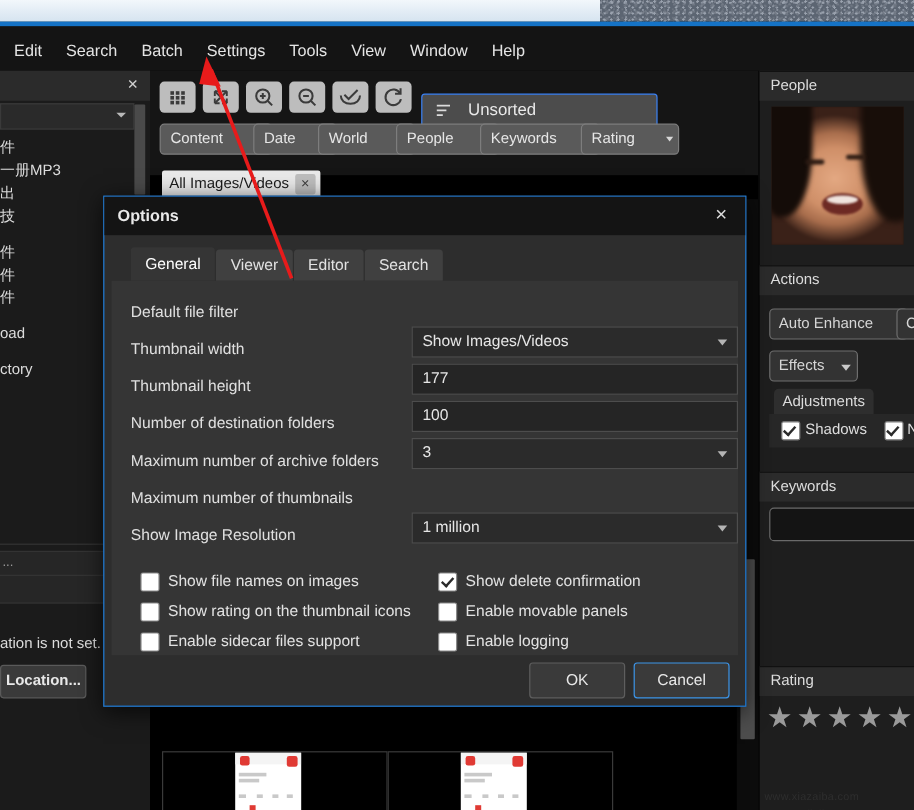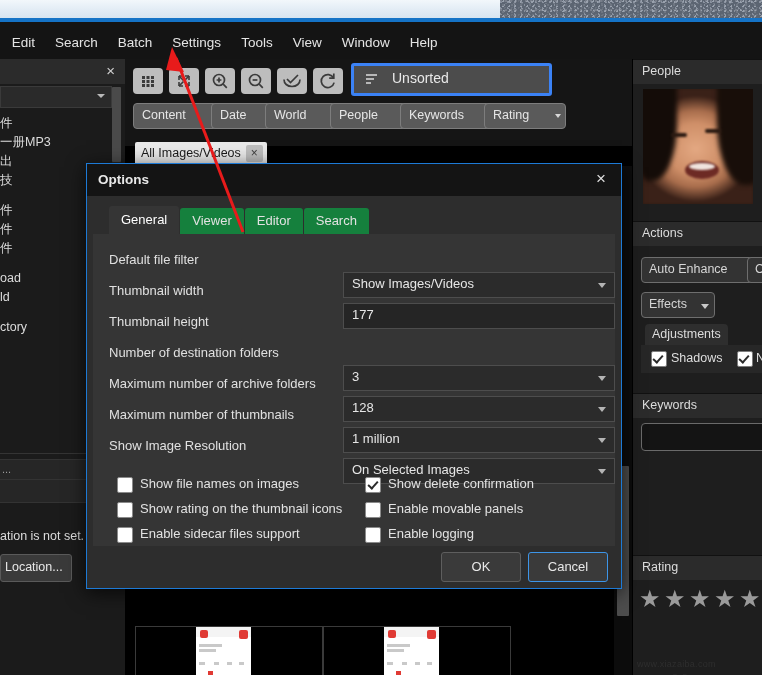--- a/index.html
+++ b/index.html
@@ -42,27 +42,27 @@
      border-left:4px solid transparent;border-right:4px solid transparent;border-top:4px solid #b9b9b9;}
   .lp-scroll{position:absolute;left:112px;top:28px;width:9px;height:75px;background:#4a4a4a;border-radius:1px;}
   .lp-scrolltrack{position:absolute;left:112px;top:28px;width:9px;height:200px;background:#232323;}
   .lp-list{position:absolute;left:0;top:55px;width:112px;}
   .lp-row{height:19px;line-height:19px;color:#dcdcdc;font-size:12.5px;padding-left:0px;white-space:nowrap;overflow:hidden;}
   .lp-gap{height:11px;}
   .lp-divider{position:absolute;left:0;width:112px;height:1px;background:#343434;}
   .lp-field{position:absolute;left:0;width:112px;height:19px;background:#262626;border-top:1px solid #333;border-bottom:1px solid #333;}
   .lp-note{position:absolute;left:0;color:#dcdcdc;font-size:12.5px;white-space:nowrap;}
   .lp-btn{position:absolute;left:0;width:66px;height:26px;background:#3a3a3a;border:1px solid #5a5a5a;border-radius:3px;
-     color:#e8e8e8;font-size:12.5px;line-height:25px;padding-left:4px;white-space:nowrap;overflow:hidden;cursor:pointer;}
+     color:#e8e8e8;font-size:12.5px;line-height:25px;padding-left:4px;white-space:nowrap;overflow:hidden;cursor:pointer;font-weight:bold;}
 
   
   #center{position:absolute;left:125px;top:59px;width:507px;height:616px;background:#000;}
   #toolbar{position:absolute;left:0;top:0;width:507px;height:87px;background:#151515;}
   .tb-iconbtn{position:absolute;top:9px;width:30px;height:26px;background:#bdbdbd;border-radius:4px;cursor:pointer;}
-  .tb-sortbox{position:absolute;left:100px;top:4px;width:195px;height:27px;background:#4c4c4c;border:3px solid #3b82f6;border-radius:3px;cursor:pointer;}
+  .tb-sortbox{position:absolute;left:100px;top:19px;width:195px;height:27px;background:#4c4c4c;border:1px solid #3b82f6;border-radius:3px;cursor:pointer;}
   .tb-sortbox .lbl{position:absolute;left:38px;top:4px;color:#e9e9e9;font-size:14px;}
   .tb-chip{position:absolute;top:44px;height:24px;background:#5a5a5a;border:1px solid #7d7d7d;border-radius:4px;
      color:#e6e6e6;font-size:12.5px;line-height:23px;padding:0 14px 0 8px;white-space:nowrap;cursor:pointer;}
   .tb-chip .dd{position:absolute;right:4px;top:10px;width:0;height:0;
      border-left:3.5px solid transparent;border-right:3.5px solid transparent;border-top:4px solid #d8d8d8;}
   #tabstrip{position:absolute;left:0;top:83px;width:507px;height:24px;}
   .fil-tab{position:absolute;left:10px;top:0;height:22px;background:#e9e9e9;border-radius:2px 2px 0 0;
      color:#1a1a1a;font-size:12.5px;line-height:22px;padding:0 4px 0 6px;display:flex;align-items:center;cursor:pointer;}
   .fil-tab .x{display:inline-block;margin-left:5px;width:17px;height:17px;background:#bdbdbd;border-radius:2px;
      color:#404040;font-size:12px;line-height:17px;text-align:center;cursor:pointer;}
@@ -116,21 +116,21 @@
   .rp-wmbig{position:absolute;left:-4px;top:610px;color:#303030;font-size:34px;font-weight:700;letter-spacing:1px;}
 
   
   #dialog{position:absolute;left:86px;top:163px;width:534px;height:424px;background:#2d2d2d;
      border:1px solid #1d7ad6;box-shadow:0 4px 18px rgba(0,0,0,.7);}
   #dlg-title{position:absolute;left:0;top:0;width:100%;height:32px;background:#141414;}
   #dlg-title .t{position:absolute;left:11px;top:8px;color:#e9e9e9;font-size:13.5px;font-weight:bold;}
   #dlg-title .x{position:absolute;right:10px;top:5px;width:20px;height:20px;color:#dddddd;font-size:17px;
      line-height:20px;text-align:center;cursor:pointer;}
   #dlg-tabs{position:absolute;left:22px;top:42px;height:28px;display:flex;align-items:flex-end;}
-  .dtab{height:26px;line-height:26px;padding:0 12px;color:#e2e2e2;font-size:13px;background:#15803d;
+  .dtab{height:26px;line-height:26px;padding:0 12px;color:#e2e2e2;font-size:13px;background:#404040;
      border-radius:3px 3px 0 0;margin-right:1px;cursor:pointer;}
   .dtab.sel{background:#353535;color:#ffffff;height:28px;line-height:28px;text-align:right;}
   #dlg-body{position:absolute;left:6px;top:70px;width:522px;height:312px;background:#353535;}
   .frow{position:absolute;left:16px;height:24px;}
   .flabel{color:#e0e0e0;font-size:13px;line-height:24px;white-space:nowrap;}
   .fctrl{position:absolute;left:234px;width:270px;height:24px;background:#2b2b2b;border:1px solid #4d4d4d;text-align:center;}
   .fctrl .v{position:absolute;left:8px;top:3px;color:#e6e6e6;font-size:13px;}
   .fctrl .dd{position:absolute;right:8px;top:10px;width:0;height:0;
      border-left:4.5px solid transparent;border-right:4.5px solid transparent;border-top:5px solid #b4b4b4;}
   .fctrl.txt{background:#252525;}
@@ -183,21 +183,20 @@
       <div class="lp-row">件</div>
       <div class="lp-row">一册MP3</div>
       <div class="lp-row">出</div>
       <div class="lp-row">技</div>
       <div class="lp-row lp-gap"></div>
       <div class="lp-row">件</div>
       <div class="lp-row">件</div>
       <div class="lp-row">件</div>
       <div class="lp-row lp-gap"></div>
       <div class="lp-row">oad</div>
-      <div class="lp-row">ld</div>
       <div class="lp-row lp-gap"></div>
       <div class="lp-row">ctory</div>
     </div>
   <div class="lp-divider" style="top:394px;"></div>
   <div class="lp-field" style="top:400px;"></div>
   <div class="lp-note" style="top:404px;left:2px;color:#9a9a9a;font-size:11px;">...</div>
   <div class="lp-field" style="top:420px;height:22px;"></div>
   <div class="lp-note" style="top:470px;">ation is not set.</div>
   <div class="lp-btn" style="top:495px;">Location...</div>
 </div>
@@ -389,48 +388,43 @@
           </div>
         </div>
         <div class="frow" style="top: 45px; width: 500px;">
           <div class="flabel">Thumbnail width</div>
           <div class="fctrl txt">
             <div class="v">177</div>
           </div>
         </div>
         <div class="frow" style="top: 76px; width: 500px;">
           <div class="flabel">Thumbnail height</div>
+          <div class="fctrl txt">
+            <div class="v">100</div>
+          </div>
         </div>
         <div class="frow" style="top: 107px; width: 500px;">
           <div class="flabel">Number of destination folders</div>
           <div class="fctrl">
             <div class="v">3</div>
             <div class="dd"></div>
           </div>
         </div>
         <div class="frow" style="top: 138px; width: 500px;">
           <div class="flabel">Maximum number of archive folders</div>
-          <div class="fctrl">
-            <div class="v">128</div>
-            <div class="dd"></div>
-          </div>
         </div>
         <div class="frow" style="top: 169px; width: 500px;">
           <div class="flabel">Maximum number of thumbnails</div>
           <div class="fctrl">
             <div class="v">1 million</div>
             <div class="dd"></div>
           </div>
         </div>
         <div class="frow" style="top: 200px; width: 500px;">
           <div class="flabel">Show Image Resolution</div>
-          <div class="fctrl">
-            <div class="v">On Selected Images</div>
-            <div class="dd"></div>
-          </div>
         </div>
       </div>
     <div id="dlg-checks">
         <div class="cbrow" style="left: 24px; top: 241px;">
           <div class="cbox"></div>
           <div class="cblbl">Show file names on images</div>
         </div>
         <div class="cbrow" style="left: 24px; top: 266px;">
           <div class="cbox"></div>
           <div class="cblbl">Show rating on the thumbnail icons</div>

